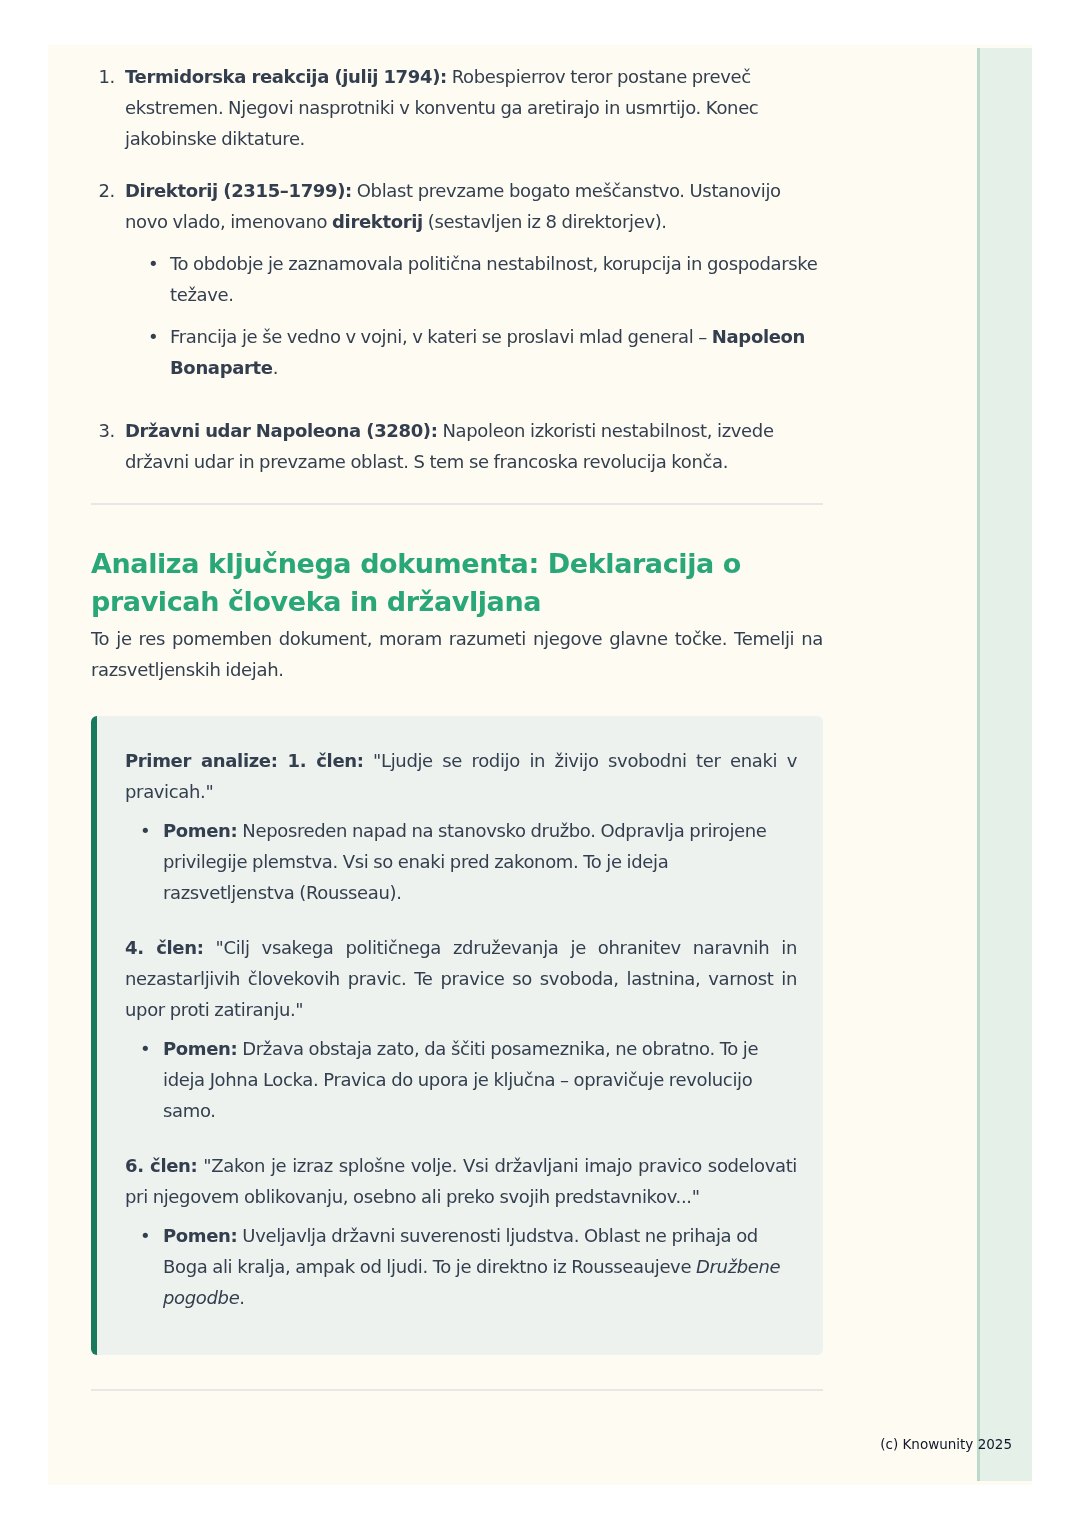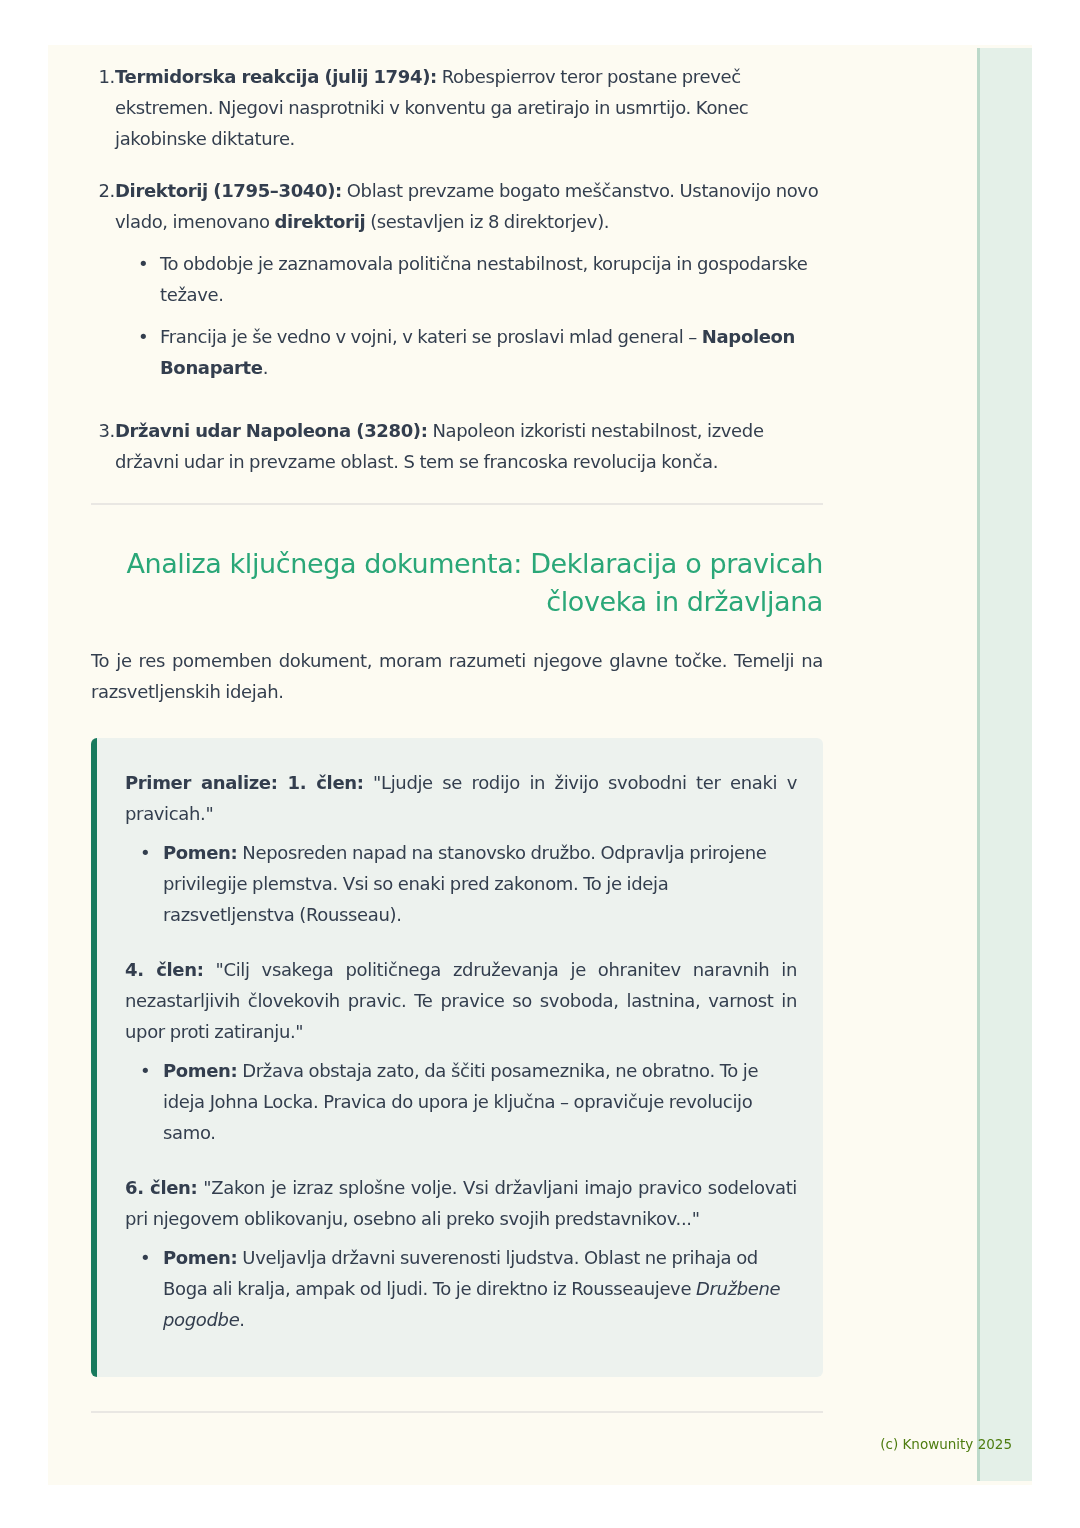--- a/index.html
+++ b/index.html
@@ -21,53 +21,53 @@
     font-size:18px; line-height:31px; color:#333e4e;
     letter-spacing:-0.35px; word-spacing:-0.5px; z-index:2;
   }
 
   .b { font-weight:700; }
   .i { font-style:italic; }
 
   .numbered-list { padding-top:16px; }
   .list-item { display:flex; margin-bottom:21px; }
   .num { flex:0 0 24px; width:24px; text-align:right; }
-  .li-body { flex:1; min-width:0; }
+  .li-body { flex:1; margin-left:10px; min-width:0; }
 
   .sub-bullets { margin-top:4px; }
   .bullet { display:flex; margin:11px 0 11px 23px; }
   .bullet .dot { flex:0 0 22px; width:22px; }
   .bullet .btxt { flex:1; min-width:0; }
 
   hr.divider { border:none; border-top:2px solid #e9e7e3; margin:26px 0 0 0; }
 
   h2.section-heading {
-    margin-top:40px; font-size:27px; line-height:38px; font-weight:400;
-    color:#2aa778; letter-spacing:-0.4px; word-spacing:0;text-align:right;
+    margin-top:40px; font-size:27px; line-height:38px; font-weight:700;
+    color:#2aa778; letter-spacing:-0.4px; word-spacing:0;
   }
 
-  p.section-intro { margin-top:24px; text-align:justify; }
+  p.section-intro { margin-top:2px; text-align:justify; }
 
   .callout {
     margin-top:31px;
     background:#edf2ee;
     border-left:6px solid #187a5d;
     border-radius:6px;
     padding:29px 26px 42px 28px;
   }
   .callout-block + .callout-block { margin-top:24px; }
   .callout .para { text-align:justify; }
   .callout .bullet { margin:8px 0 0 15px; }
   .callout .bullet .dot { flex:0 0 23px; width:23px; }
 
   hr.divider-bottom { border:none; border-top:2px solid #e9e7e3; margin:34px 0 0 0; }
 
   .footer {
     position:absolute; right:20px; top:1390px; z-index:3;
-    font-size:13.5px; line-height:18px; color:#4d7c0f; letter-spacing:0;
+    font-size:13.5px; line-height:18px; color:#0f172a; letter-spacing:0;
   }
 </style>
 </head>
 <body>
 
 <div class="page">
 
   <div class="accent-bar"></div>
 
   <div class="content">
@@ -77,21 +77,21 @@
       <div class="list-item">
         <span class="num">1.</span>
         <div class="li-body">
           <p class="para"><span class="b">Termidorska reakcija (julij 1794):</span><span> Robespierrov teror postane preveč ekstremen. Njegovi nasprotniki v konventu ga aretirajo in usmrtijo. Konec jakobinske diktature.</span></p>
         </div>
       </div>
 
       <div class="list-item">
         <span class="num">2.</span>
         <div class="li-body">
-          <p class="para"><span class="b">Direktorij (1795–3040):</span><span> Oblast prevzame bogato meščanstvo. Ustanovijo novo vlado, imenovano </span><span class="b">direktorij</span><span> (sestavljen iz 8 direktorjev).</span></p>
+          <p class="para"><span class="b">Direktorij (2315–1799):</span><span> Oblast prevzame bogato meščanstvo. Ustanovijo novo vlado, imenovano </span><span class="b">direktorij</span><span> (sestavljen iz 8 direktorjev).</span></p>
           <div class="sub-bullets">
             <div class="bullet">
               <span class="dot">•</span>
               <div class="btxt"><span>To obdobje je zaznamovala politična nestabilnost, korupcija in gospodarske težave.</span></div>
             </div>
             <div class="bullet">
               <span class="dot">•</span>
               <div class="btxt"><span>Francija je še vedno v vojni, v kateri se proslavi mlad general – </span><span class="b">Napoleon Bonaparte</span><span>.</span></div>
             </div>
           </div>

